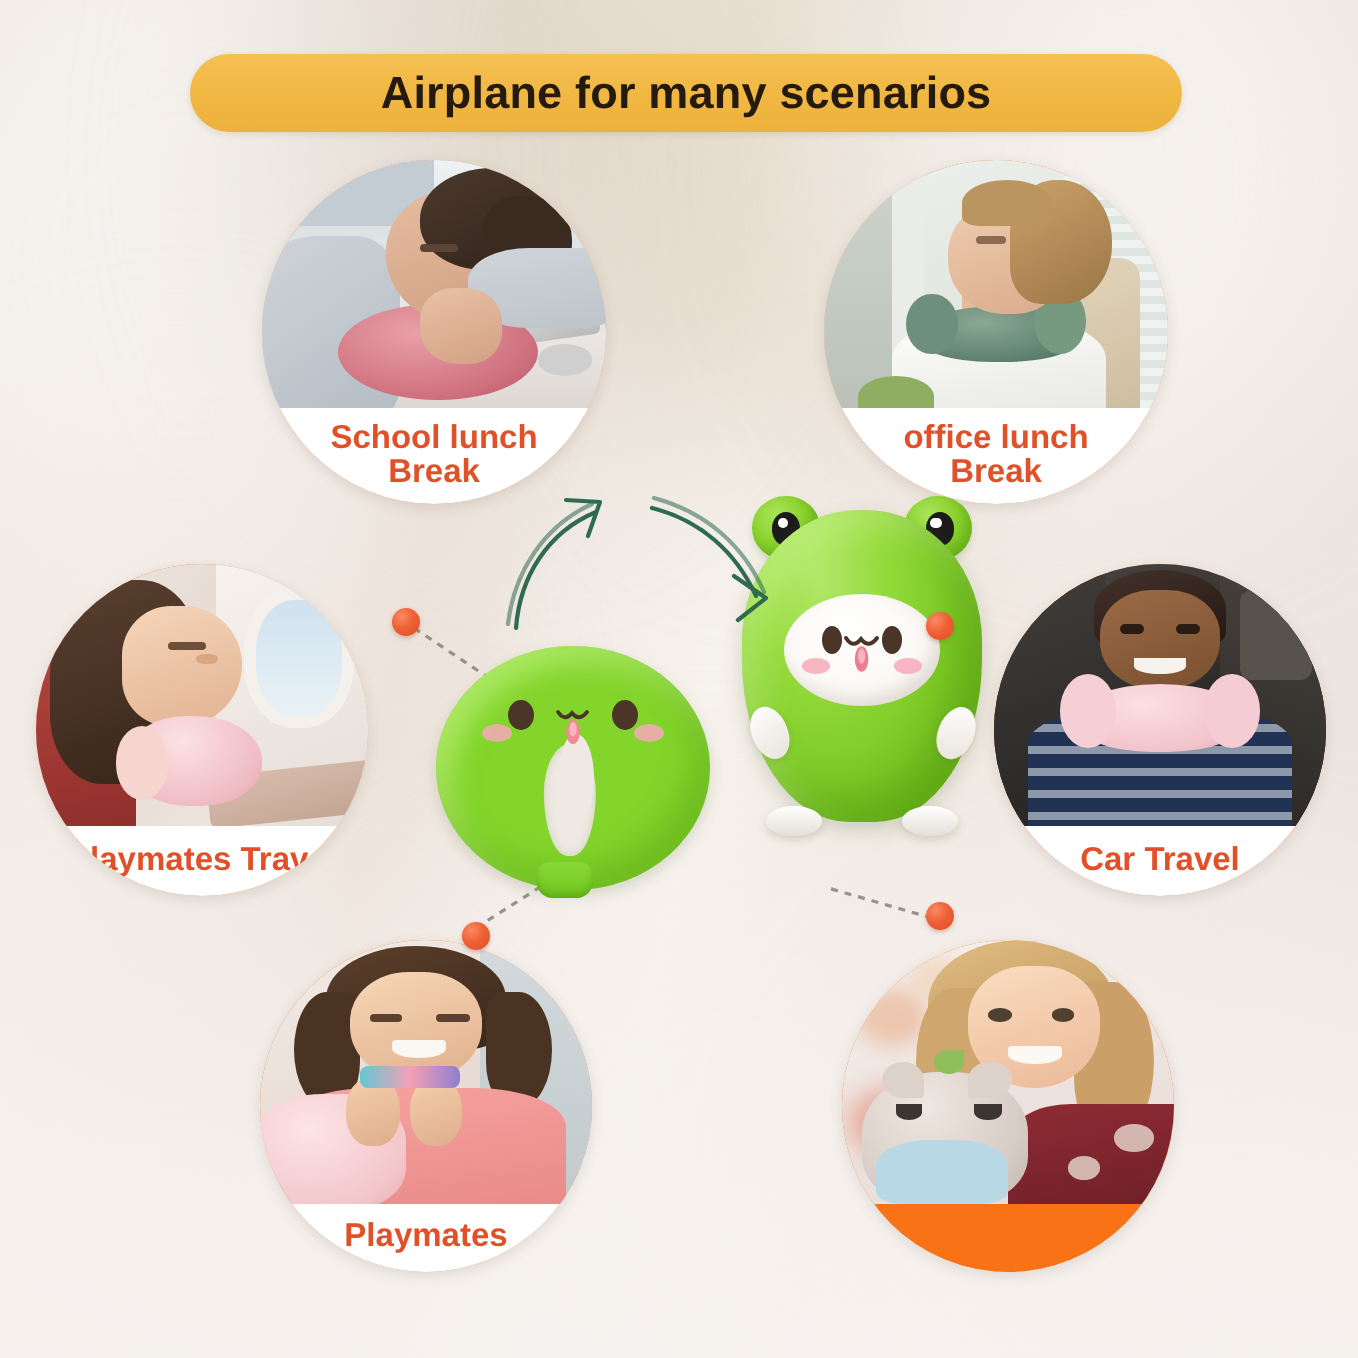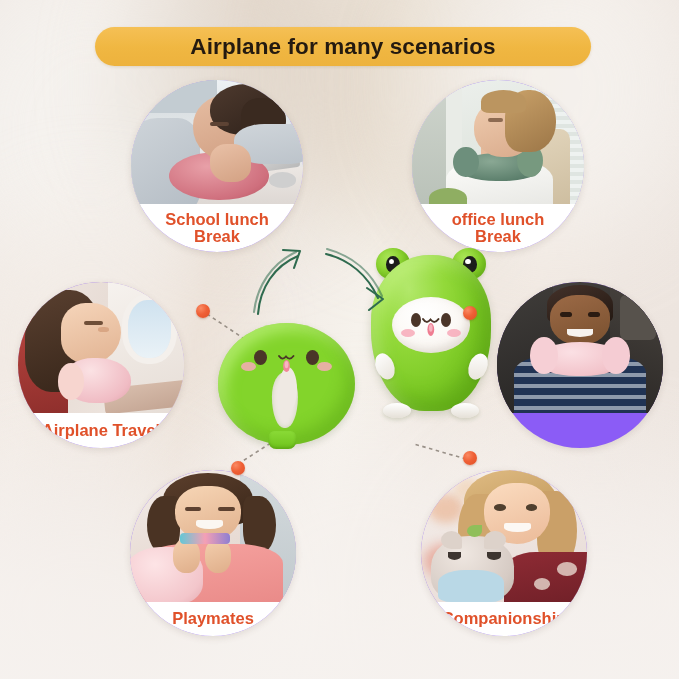--- a/index.html
+++ b/index.html
@@ -47,21 +47,21 @@
     box-shadow:0 1px 3px rgba(150,110,40,.18);
   }
   #banner-text {
     font-size:22.5px; font-weight:bold; color:#241a10;
     letter-spacing:.1px; white-space:nowrap;
   }
 
   
   .card {
     position:absolute; border-radius:50%; overflow:hidden; z-index:4;
-    background:#8b5cf6;
+    background:#f97316;
     box-shadow:0 2px 7px rgba(90,70,60,.14);
   }
   .card .photo { position:absolute; left:0; right:0; top:0; overflow:hidden; }
   .card .cap {
     position:absolute; left:0; right:0; bottom:0;
     background:#fff; display:flex; flex-direction:column;
     align-items:center; justify-content:center;
     color:#e0512a; font-weight:bold; line-height:1.06;
     text-align:center;
   }
@@ -292,21 +292,21 @@
 
     <div class="el" style="left:26%;top:16%;width:36%;height:46%;background:linear-gradient(160deg,#f6d5ba,#e1b392);border-radius:42% 50% 52% 40%"></div>
 
     <div class="el" style="left:48%;top:34%;width:7%;height:4%;background:#d9a684;border-radius:40%"></div>
     <div class="el" style="left:40%;top:30%;width:11%;height:3%;background:#6f4f38;border-radius:3px"></div>
 
     <div class="el" style="left:28%;top:58%;width:40%;height:34%;background:radial-gradient(ellipse at 40% 28%,#fbe2e4,#f0bcc4 70%,#e0a0aa 100%);border-radius:44% 50% 46% 46%"></div>
     <div class="el" style="left:24%;top:62%;width:16%;height:28%;background:#f7d5cf;border-radius:50%"></div>
   </div>
   <div class="cap" style="height:35px;font-size:16.5px">
-    <span>Airplane Travel</span>
+    <span>Playmates Travel</span>
   </div>
 </div>
 
 <div class="card" style="left:497px;top:282px;width:166px;height:166px">
   <div class="photo" style="height:131px">
     <div class="sc" style="background:linear-gradient(160deg,#4a4744 0%,#2c2a28 55%,#1f1e1d 100%)"></div>
 
     <div class="el" style="left:0;top:0;width:34%;height:100%;background:linear-gradient(160deg,#413e3b,#272524)"></div>
     <div class="el" style="right:0;top:0;width:32%;height:100%;background:linear-gradient(200deg,#49443f,#2a2725)"></div>
     <div class="el" style="right:4%;top:10%;width:22%;height:34%;background:#57524c;border-radius:6px"></div>
@@ -318,20 +318,23 @@
     <div class="el" style="left:38%;top:23%;width:7%;height:4%;background:#2a1b12;border-radius:3px"></div>
     <div class="el" style="left:55%;top:23%;width:7%;height:4%;background:#2a1b12;border-radius:3px"></div>
 
     <div class="el" style="left:42%;top:36%;width:16%;height:6%;background:#f6f2ee;border-radius:0 0 50% 50%"></div>
 
     <div class="el" style="left:10%;top:56%;width:80%;height:44%;background:repeating-linear-gradient(180deg,#203354 0 7px,#8d99ab 7px 11px);border-radius:30% 30% 0 0"></div>
 
     <div class="el" style="left:24%;top:46%;width:52%;height:26%;background:radial-gradient(ellipse at 40% 30%,#fbe0e4,#f2c3ca 70%,#e2a6af 100%);border-radius:50% 50% 46% 46%"></div>
     <div class="el" style="left:20%;top:42%;width:17%;height:28%;background:#f6cfd5;border-radius:50%"></div>
     <div class="el" style="right:20%;top:42%;width:17%;height:28%;background:#f5ccd3;border-radius:50%"></div>
+  </div>
+  <div class="cap" style="height:35px;font-size:16.5px">
+    <span>Car Travel</span>
   </div>
 </div>
 
 <div class="card" style="left:130px;top:470px;width:166px;height:166px">
   <div class="photo" style="height:132px">
     <div class="sc" style="background:linear-gradient(160deg,#f3ece8 0%,#e9ddd6 50%,#ded2cb 100%)"></div>
     <div class="el" style="right:0;top:0;width:34%;height:100%;background:linear-gradient(190deg,#cdd8dd,#b9c6cd);opacity:.8"></div>
 
     <div class="el" style="left:20%;top:2%;width:54%;height:40%;background:linear-gradient(160deg,#5c3f2c,#3a271a);border-radius:50% 50% 24% 24%"></div>
     <div class="el" style="left:10%;top:20%;width:20%;height:44%;background:#4a3323;border-radius:50% 20% 40% 50%"></div>
@@ -381,23 +384,20 @@
     <div class="el rnd" style="right:6%;top:70%;width:12%;height:10%;background:#e8d9cf;opacity:.8"></div>
     <div class="el rnd" style="right:22%;top:82%;width:10%;height:9%;background:#e8d9cf;opacity:.8"></div>
 
     <div class="el" style="left:6%;top:50%;width:50%;height:50%;background:radial-gradient(ellipse at 38% 26%,#efe7e1,#d6cbc4 70%,#bfb3ac 100%);border-radius:46% 46% 36% 36%"></div>
     <div class="el" style="left:12%;top:46%;width:13%;height:14%;background:#ddd2ca;border-radius:50% 50% 10% 50%"></div>
     <div class="el" style="left:38%;top:46%;width:13%;height:14%;background:#ddd2ca;border-radius:50% 50% 50% 10%"></div>
     <div class="el" style="left:16%;top:62%;width:8%;height:6%;background:#3d3530;border-radius:0 0 50% 50%"></div>
     <div class="el" style="left:40%;top:62%;width:8%;height:6%;background:#3d3530;border-radius:0 0 50% 50%"></div>
     <div class="el" style="left:10%;top:76%;width:40%;height:24%;background:#b9d8e6;border-radius:40% 40% 20% 20%"></div>
     <div class="el" style="left:28%;top:42%;width:9%;height:9%;background:#8fbf5a;border-radius:50% 0 50% 50%"></div>
-  </div>
-  <div class="cap" style="height:34px;font-size:16.5px">
-    <span>Companionship</span>
   </div>
 </div>
 
 <div id="center">
 
   <div id="pillow">
     <div class="pw-body"></div>
     <div class="pw-hole"></div>
     <div class="pw-hole2"></div>
     <div class="pw-clip"></div>

